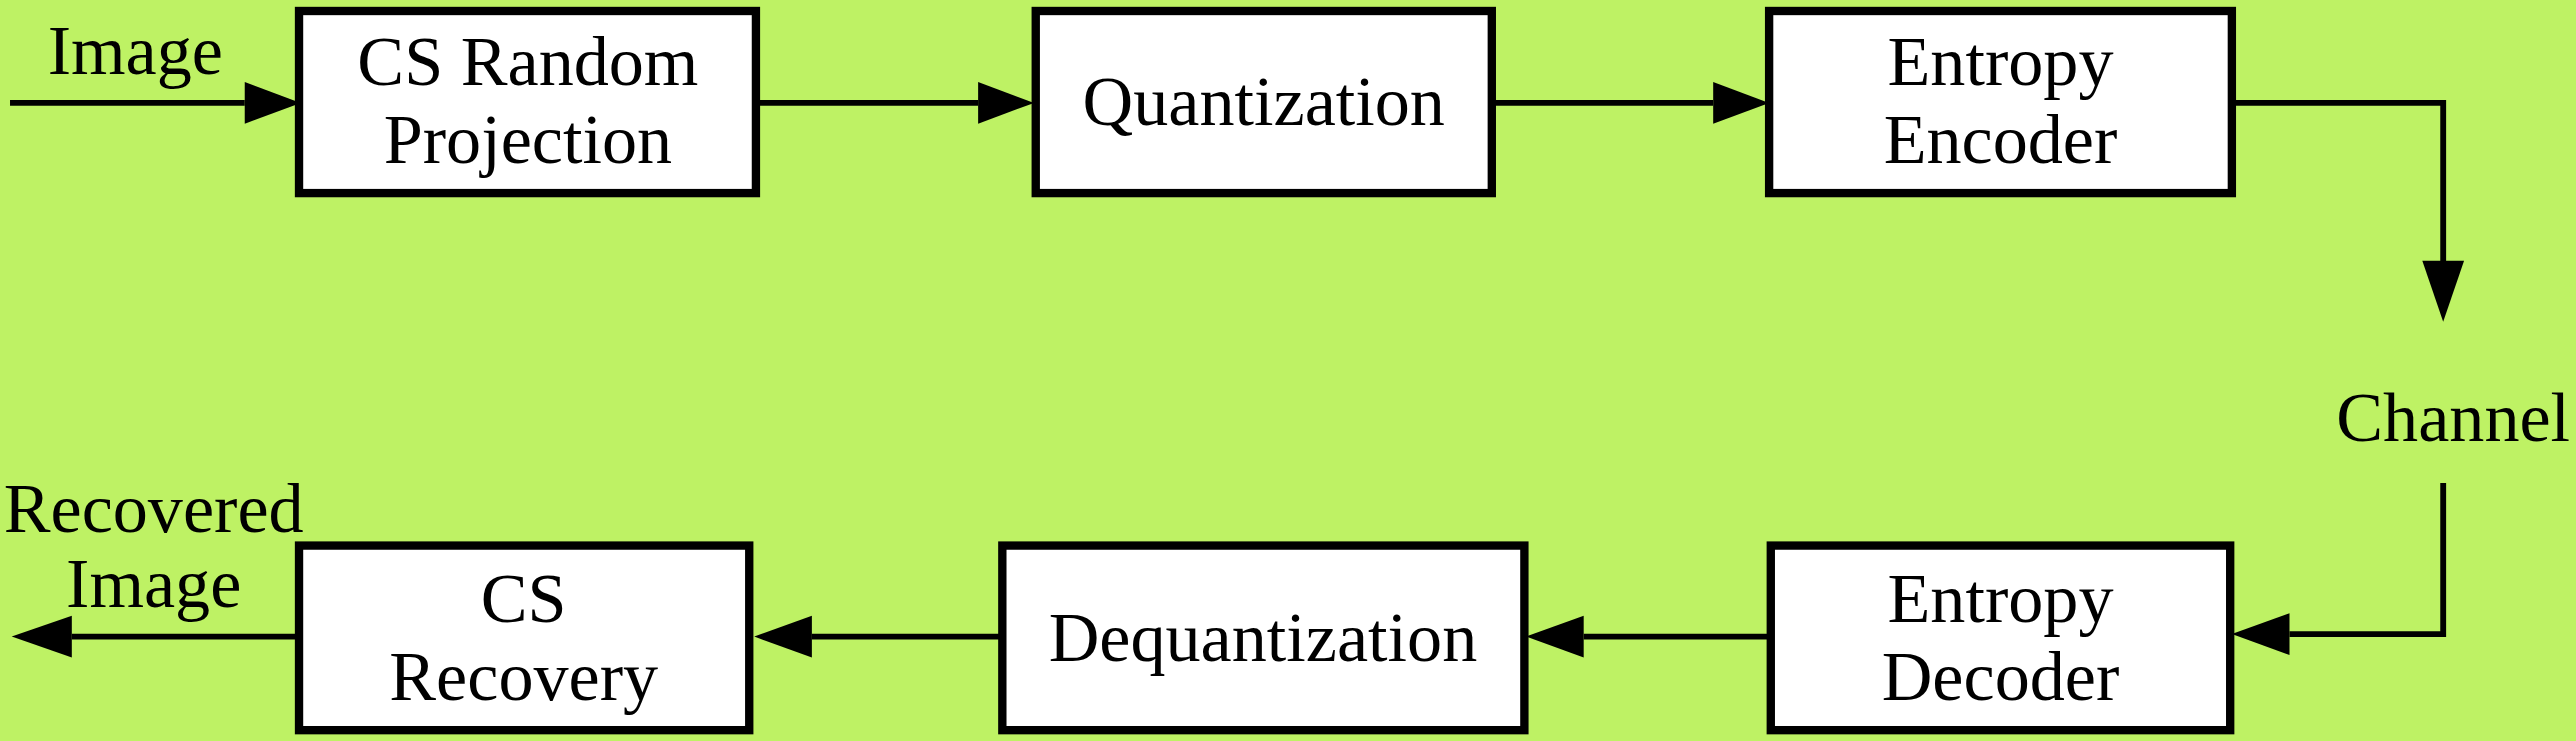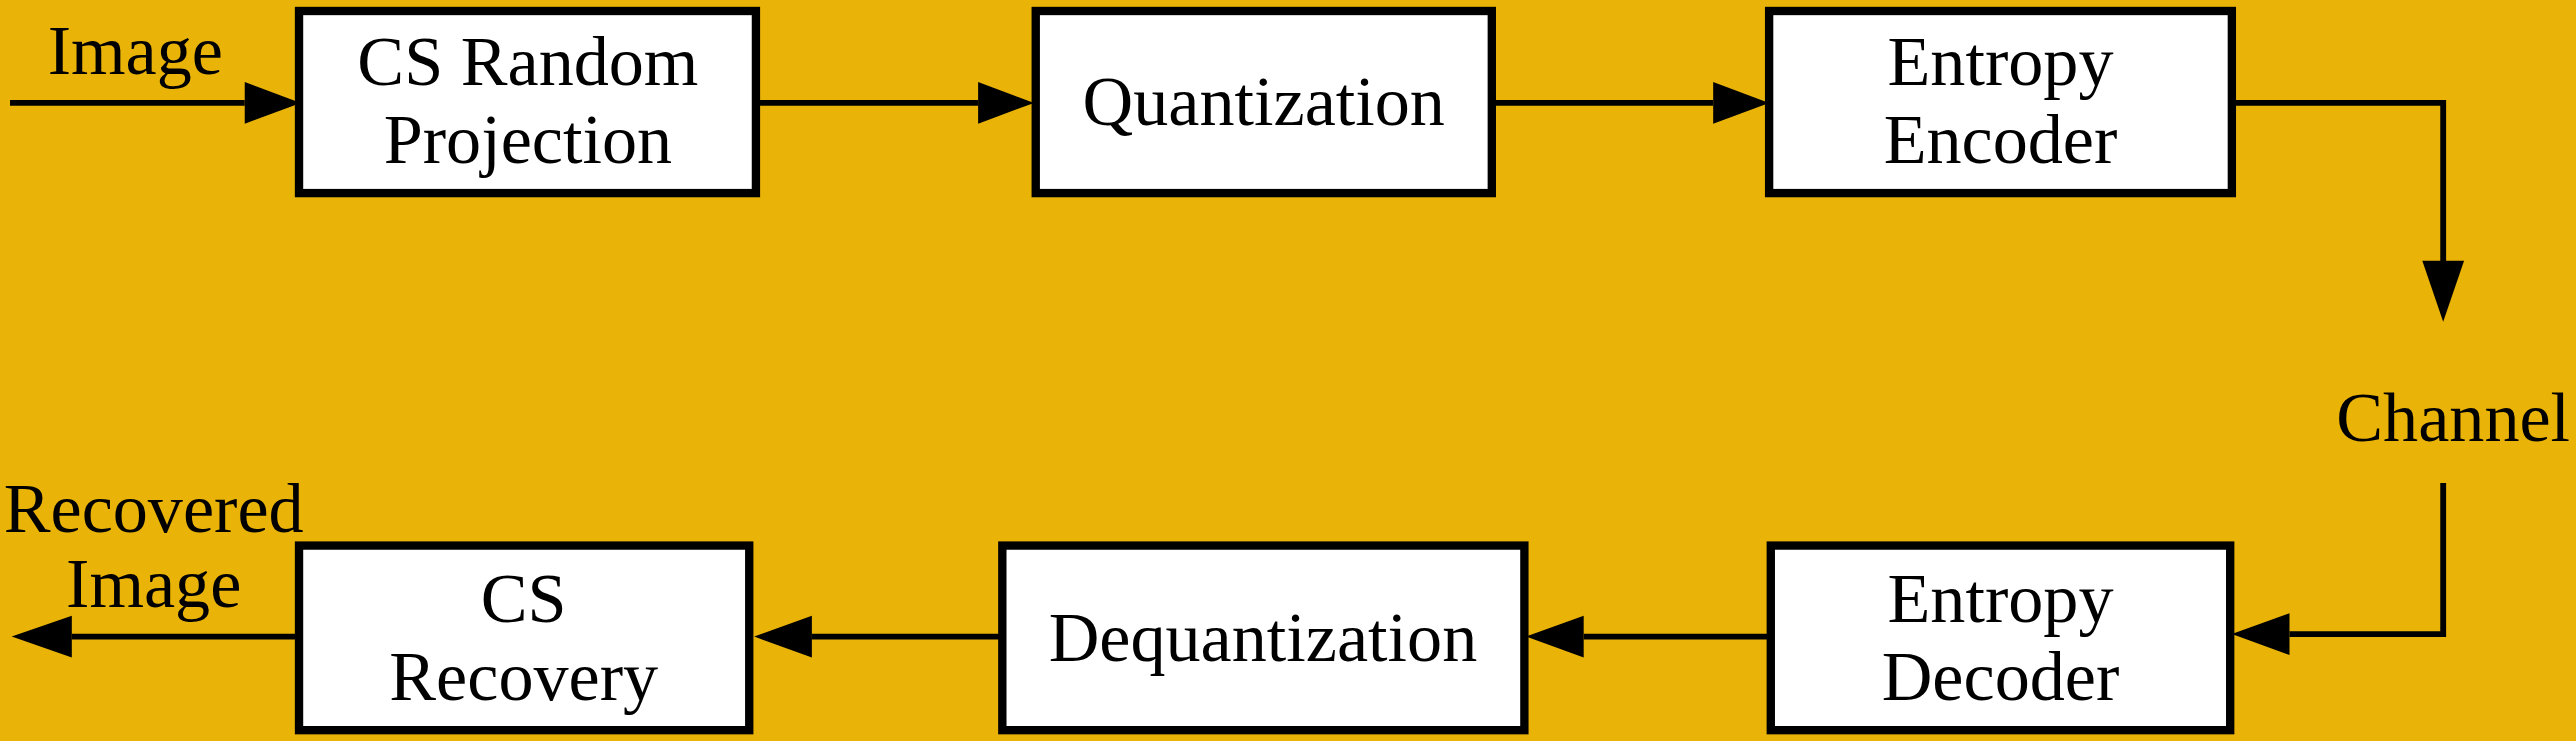--- a/index.html
+++ b/index.html
@@ -3,21 +3,21 @@
 <meta charset="utf-8">
 <style>
   html, body {
     margin: 0;
     padding: 0;
     background: #ffffff;
   }
   .diagram-wrap {
     width: 2576px;
     height: 742px;
-    background: #eab308;
+    background: #bef264;
     overflow: hidden;
   }
   svg {
     display: block;
     width: 2576px;
     height: 742px;
   }
   .box {
     fill: #ffffff;
     stroke: #000000;

